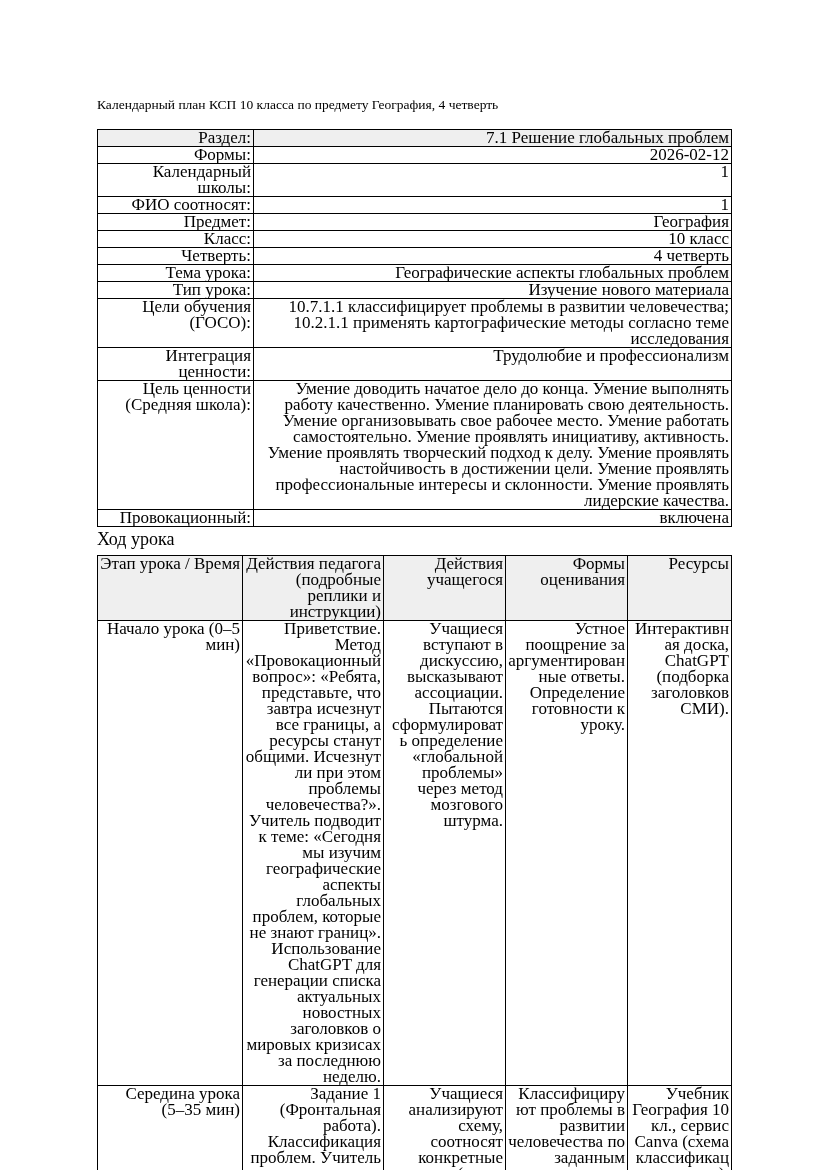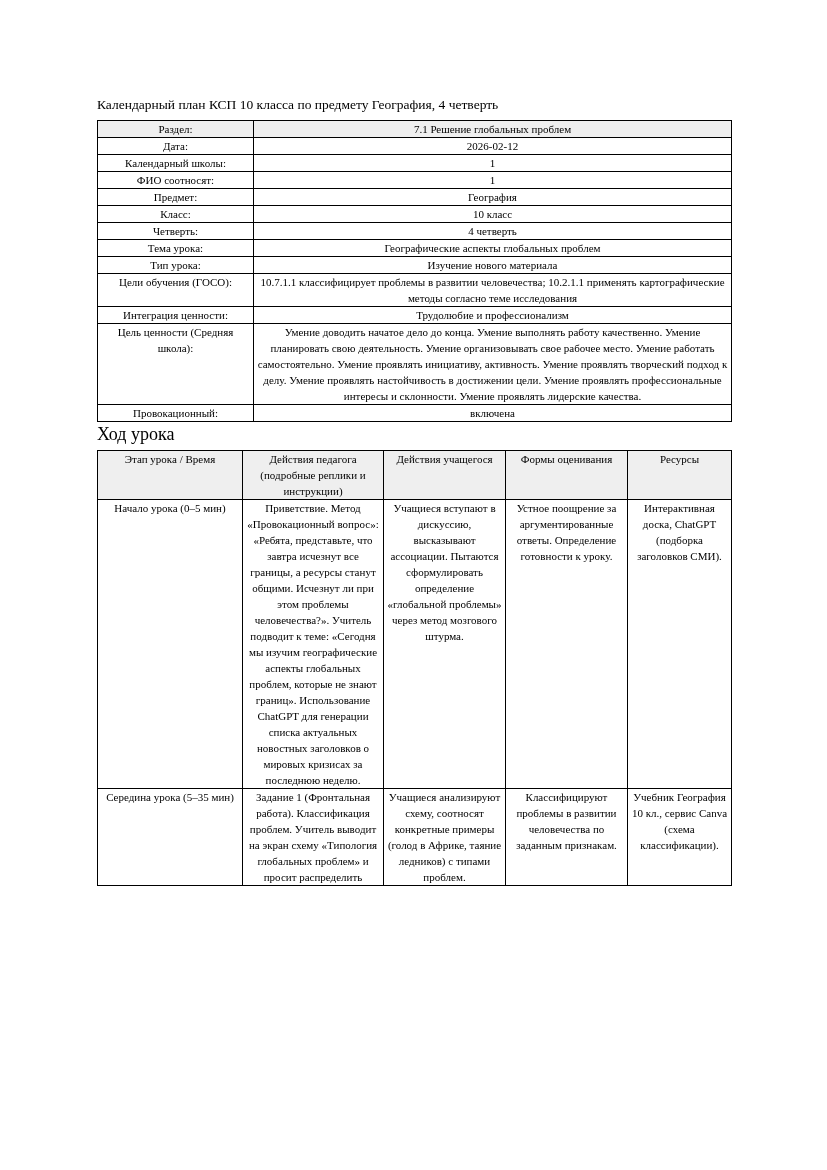--- a/index.html
+++ b/index.html
@@ -9,33 +9,33 @@
     height: 1170px;
     font-family: "Liberation Serif", serif;
     color: #000000;
     overflow: hidden;
   }
   .page { padding: 97px 96px 0 97px; }
   .doc-title {
     font-size: 13.5px;
     line-height: 16px;
     font-weight: normal;
-    margin-bottom: 7px;
+    margin-bottom: 16px;
   }
   table {
     border-collapse: collapse;
     width: 634px;
     table-layout: fixed;
   }
   td, th {
     border: 1px solid #000000;
-    font-size: 11px;
+    font-size: 17px;
     line-height: 16px;
     font-weight: normal;
-    text-align: center;
+    text-align: right;
     vertical-align: top;
     padding: 0 2px;
     overflow-wrap: break-word;
   }
   .header-row td, thead th { background: var(--header-bg, #efefef); }
   .section-heading {
     font-size: 18px;
     line-height: 16px;
     font-weight: normal;
     margin: 4px 0 8px 0;
@@ -59,21 +59,21 @@
     <colgroup>
         <col class="c-label">
         <col class="c-value">
       </colgroup>
     <tbody>
       <tr class="header-row">
         <td>Раздел:</td>
         <td>7.1 Решение глобальных проблем</td>
       </tr>
       <tr>
-        <td>Дата:</td>
+        <td>Формы:</td>
         <td>2026-02-12</td>
       </tr>
       <tr>
         <td>Календарный школы:</td>
         <td>1</td>
       </tr>
       <tr>
         <td>ФИО соотносят:</td>
         <td>1</td>
       </tr>

